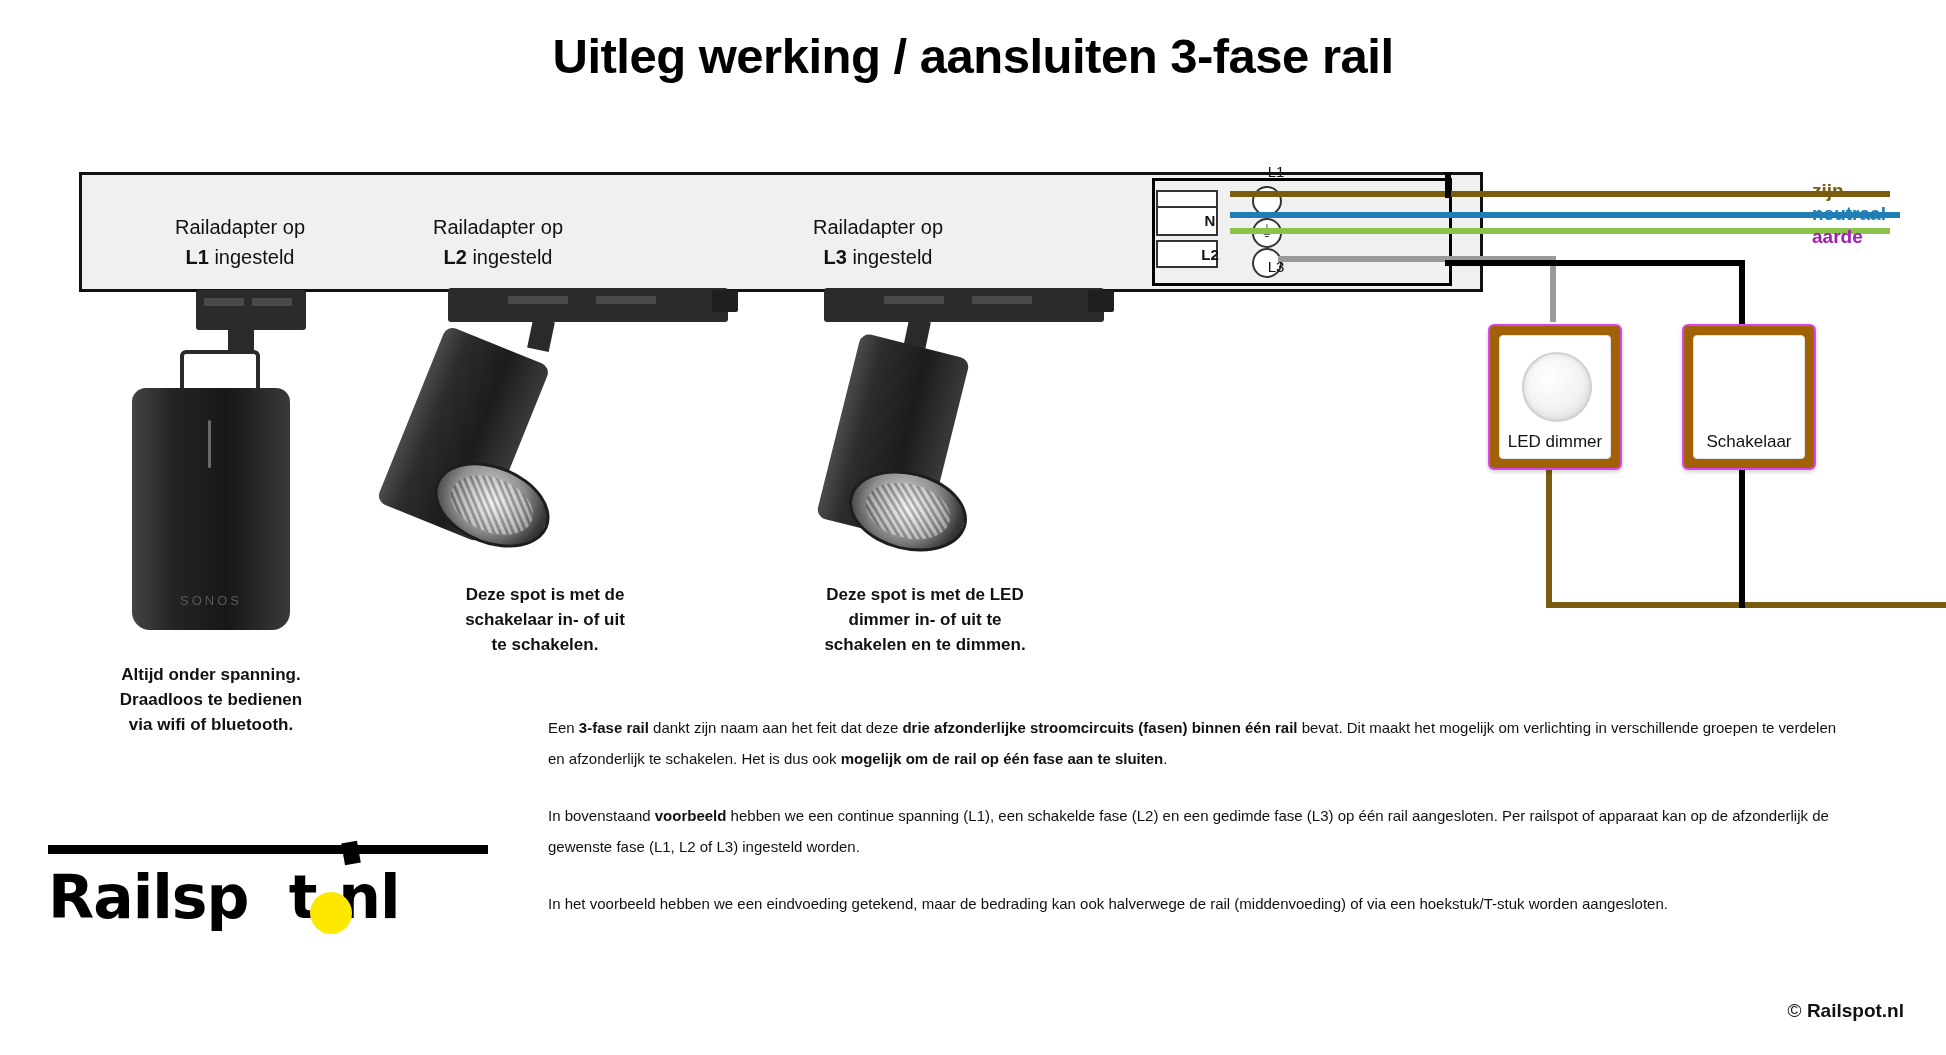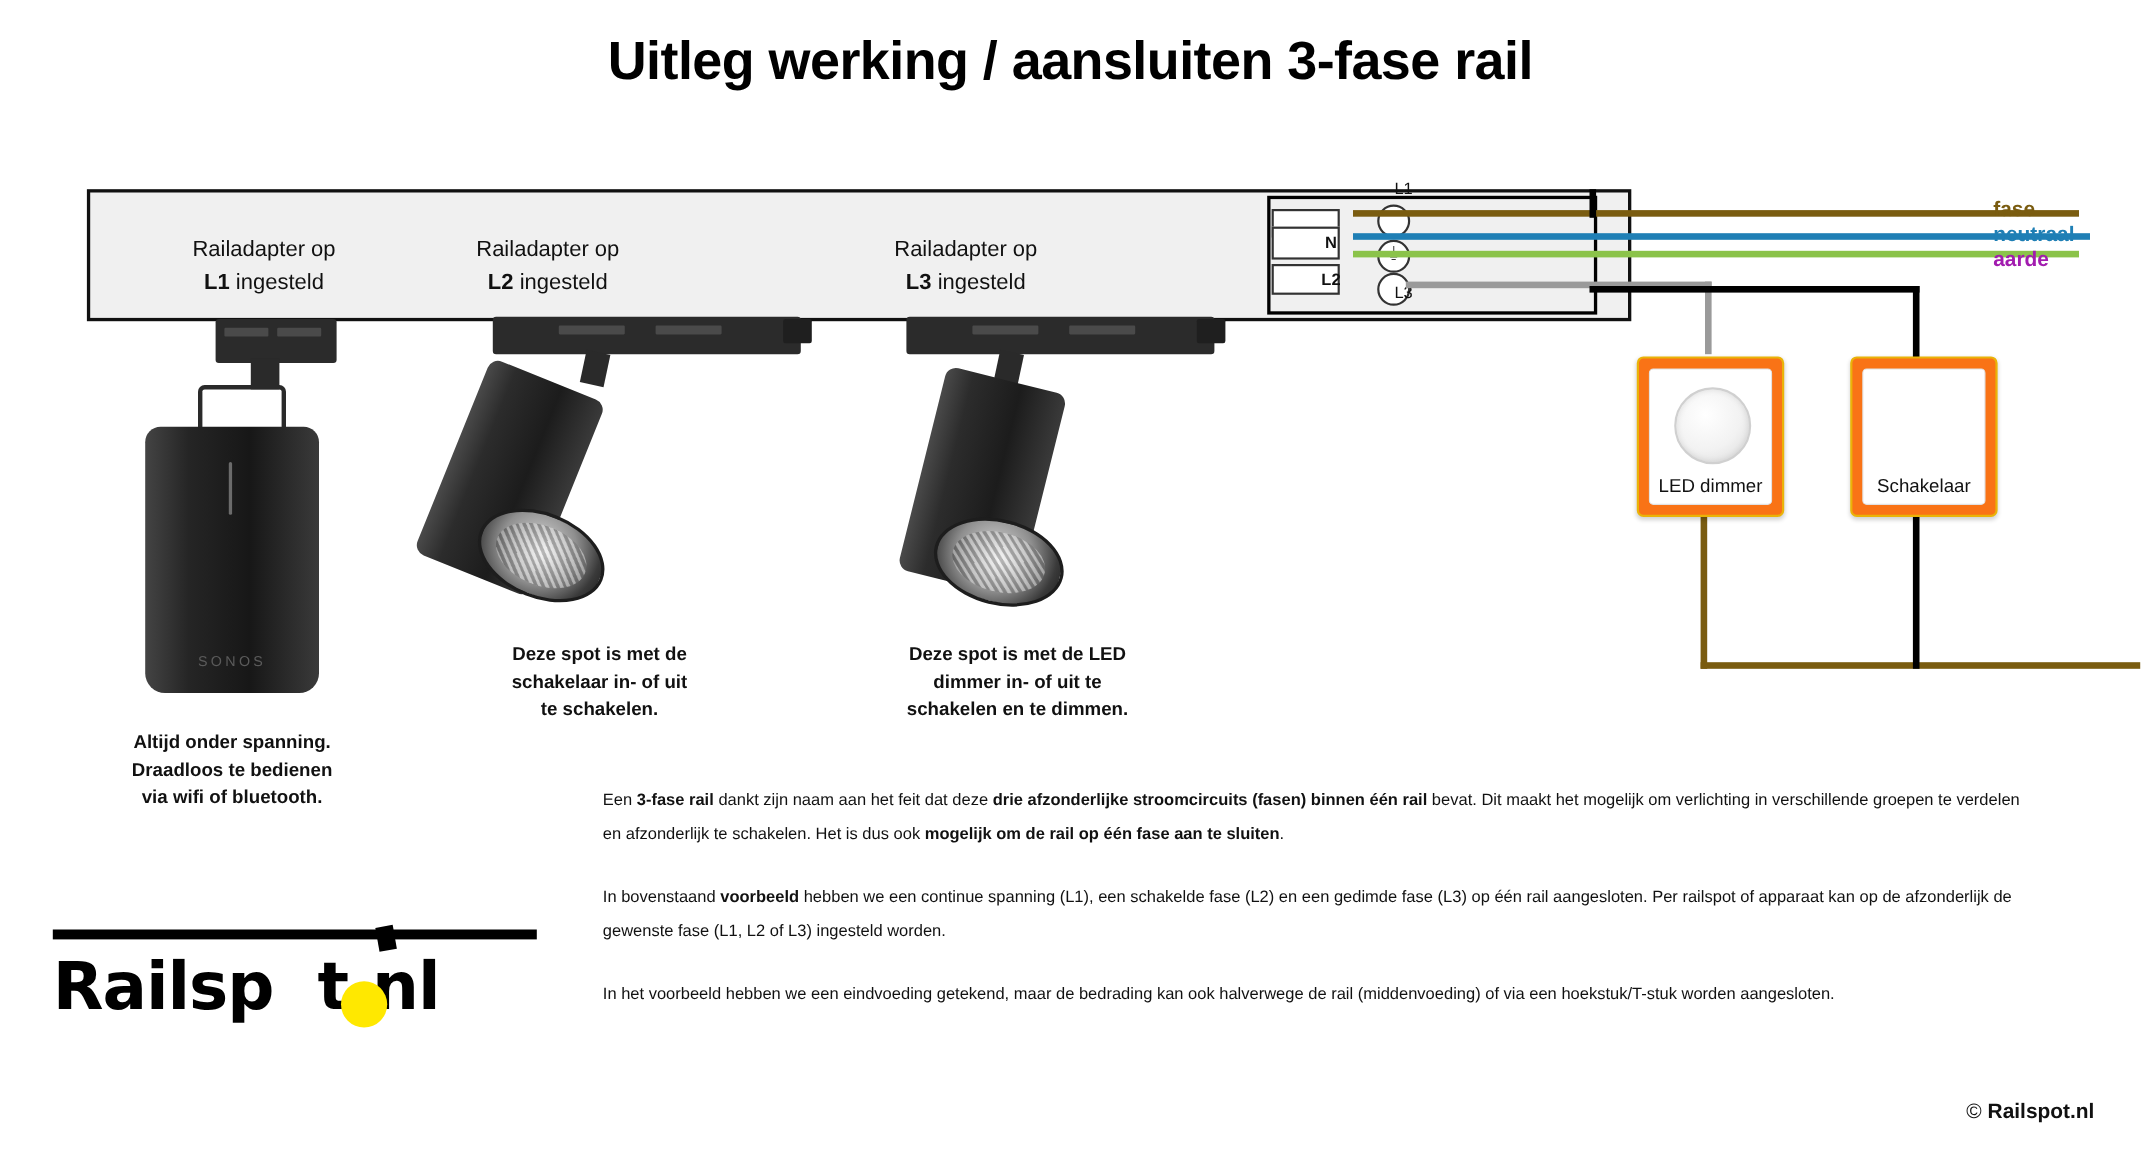--- a/index.html
+++ b/index.html
@@ -163,22 +163,22 @@
   
   .wire-legend {
     position: absolute;
     font-size: 19px;
     font-weight: bold;
   }
 
   
   .plate {
     position: absolute;
-    background: #f97316;
-    border: 2px solid #eab308;
+    background: #a16207;
+    border: 2px solid #d946ef;
     border-radius: 6px;
     box-shadow: 0 2px 4px rgba(0,0,0,0.18);
   }
   .plate-inner {
     position: absolute;
     left: 9px; top: 9px; right: 9px; bottom: 9px;
     border: 1px solid #e2e2e2;
     border-radius: 4px;
     background: #ffffff;
   }
@@ -330,21 +330,21 @@
 
   <div class="term-lbl" style="left:1256px; top:163px; width:40px;">L1</div>
   <div class="term-lbl" style="left:1256px; top:258px; width:40px;">L3</div>
 
   <div class="wire abs" style="left:1230px; top:191px; width:660px; height:6px; background:#7a5c10;"></div>
 
   <div class="wire abs" style="left:1230px; top:212px; width:670px; height:6px; background:#1f7fb5;"></div>
 
   <div class="wire abs" style="left:1230px; top:228px; width:660px; height:6px; background:#8bc34a;"></div>
 
-  <div class="wire-legend" style="left:1812px; top:180px; color:#7a5c10;">fase</div>
+  <div class="wire-legend" style="left:1812px; top:180px; color:#7a5c10;">zijn</div>
   <div class="wire-legend" style="left:1812px; top:203px; color:#1f7fb5;">neutraal</div>
   <div class="wire-legend" style="left:1812px; top:226px; color:#a21caf;">aarde</div>
 
   <div class="wire abs" style="left:1278px; top:256px; width:278px; height:6px; background:#9a9a9a;"></div>
   <div class="wire abs" style="left:1550px; top:256px; width:6px; height:66px; background:#9a9a9a;"></div>
 
   <div class="wire abs" style="left:1445px; top:172px; width:6px; height:26px; background:#000;"></div>
   <div class="wire abs" style="left:1445px; top:260px; width:300px; height:6px; background:#000;"></div>
   <div class="wire abs" style="left:1739px; top:260px; width:6px; height:66px; background:#000;"></div>
 

